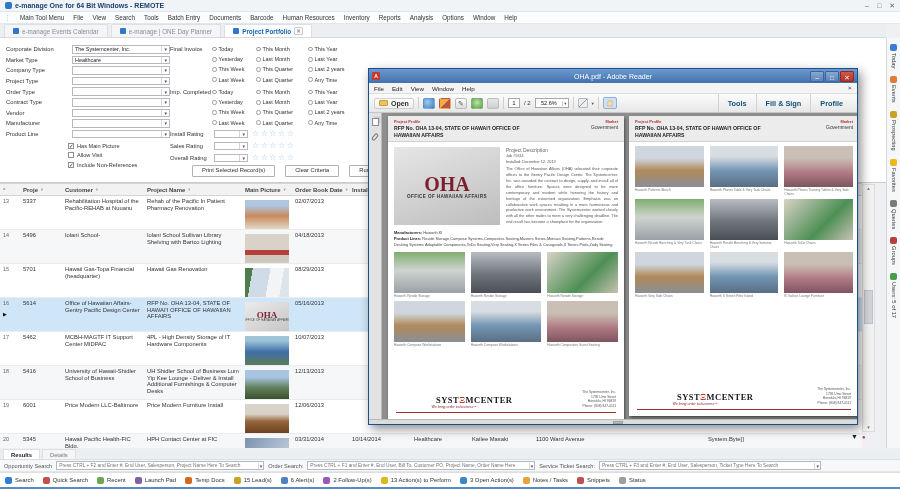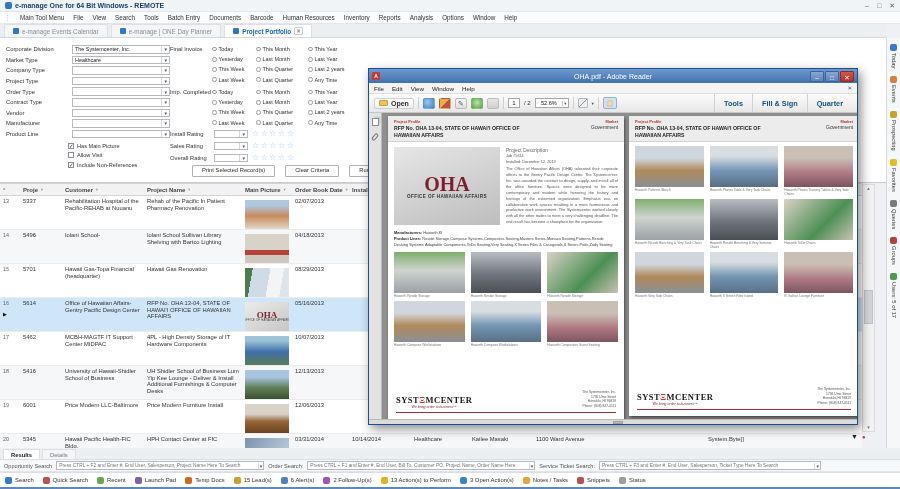--- a/index.html
+++ b/index.html
@@ -164,21 +164,21 @@
   .ph{height:41px;}
   .pp0{background:linear-gradient(180deg,#7fae6f 0%,#cfd4cf 45%,#9aa0a6 100%);}
   .pp1{background:linear-gradient(180deg,#b9bdc2,#6f757c 55%,#4a4f55);}
   .pp2{background:linear-gradient(135deg,#d8d2c6,#4d8f55 60%,#c8c2b4);}
   .pp3{background:linear-gradient(180deg,#cfd6dd 30%,#b08a5a 60%,#8a8f96);}
   .pp4{background:linear-gradient(180deg,#d8dde2 25%,#7396b4 60%,#5a6e84);}
   .pp5{background:linear-gradient(180deg,#cabfb4 30%,#b07a84 65%,#7d5560);}
   .pcap{font-size:3.3px;color:#777;margin-top:1px;line-height:1.25;}
   .pfooter{position:absolute;left:8px;right:8px;bottom:6px;border-bottom:1.5px solid #a32c34;padding-bottom:3px;display:flex;justify-content:space-between;align-items:flex-end;}
   .logoblk{text-align:center;}
-  .logo{font-family:"Liberation Serif",serif;font-size:8.5px;font-weight:bold;letter-spacing:.5px;color:#1a1a1a;line-height:1;}
+  .logo{font-family:"Liberation Serif",serif;font-size:8.5px;font-weight:bold;letter-spacing:.5px;color:#1a1a1a;line-height:1;margin-left:40px;}
   .logo .rede{color:#c23b2e;}
   .tagline{font-size:3.5px;font-style:italic;color:#7a1f2b;margin-top:1px;}
   .addr{font-size:3.3px;color:#555;text-align:right;line-height:1.45;}
 </style>
 </head>
 <body>
 
 <div id="app">
 
   <div class="titlebar">
@@ -780,21 +780,21 @@
       <span class="tsep"></span>
       <span class="fitbtn"></span>
       <span class="smarr">▾</span>
       <span class="tsep"></span>
       <span class="handbtn">
           <span></span>
         </span>
       <span class="rightbtns">
         <span class="bigbtn">Tools</span>
         <span class="bigbtn">Fill &amp; Sign</span>
-        <span class="bigbtn">Quarter</span>
+        <span class="bigbtn">Profile</span>
       </span>
     </div>
     <div class="aside">
       <span class="ic-pages"></span>
       <span class="ic-clip"></span>
     </div>
     <div class="acontent">
 
       <div class="page page1">
         <div class="phead">

